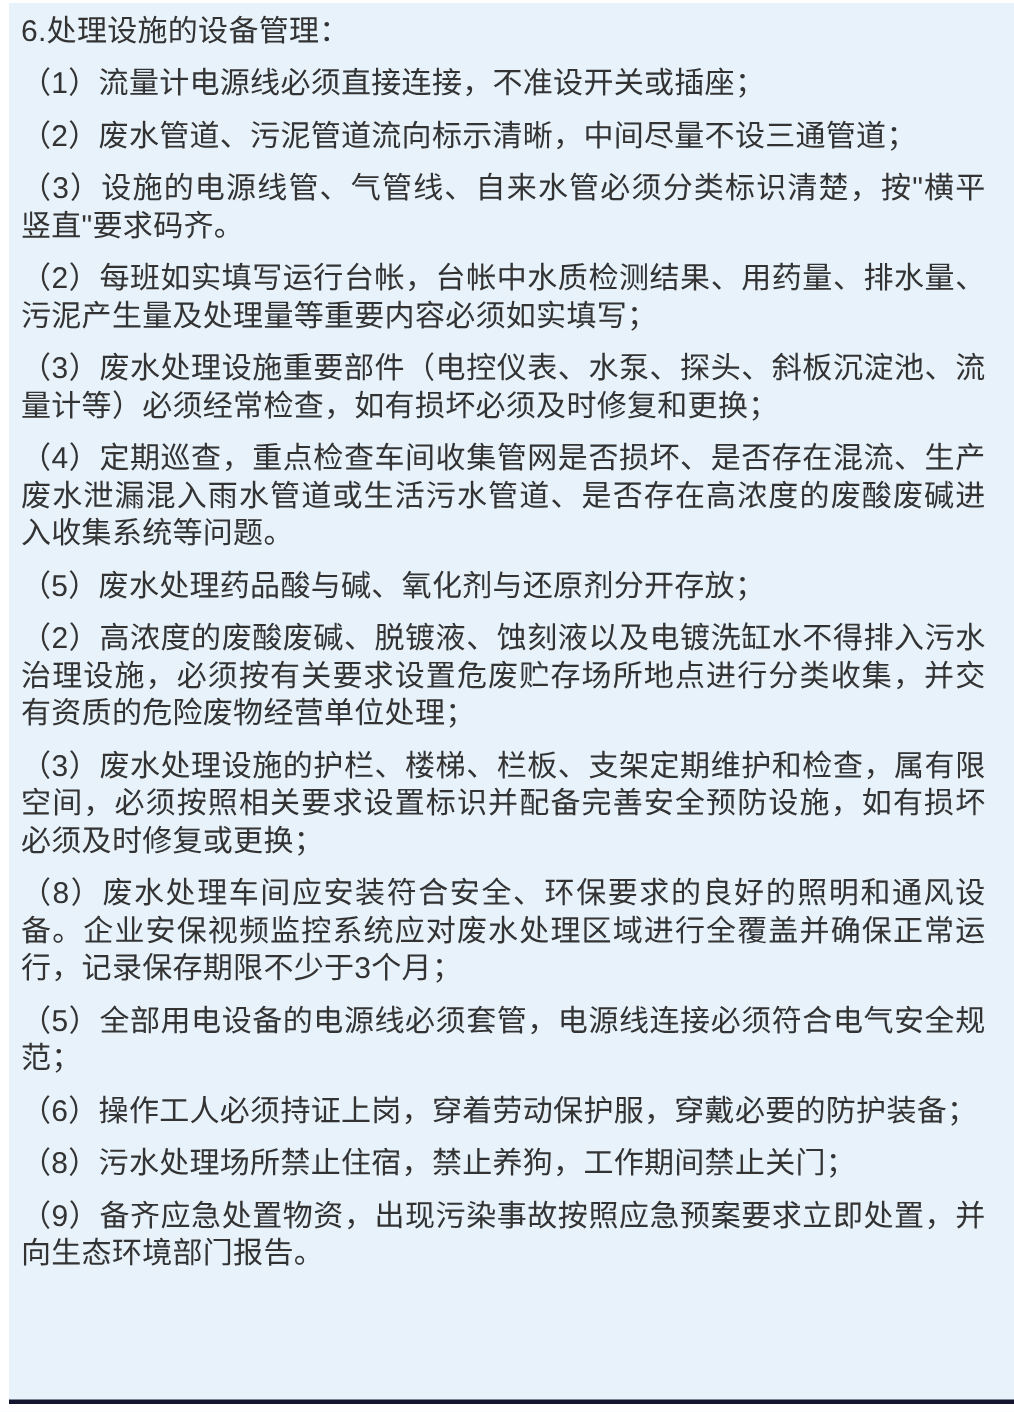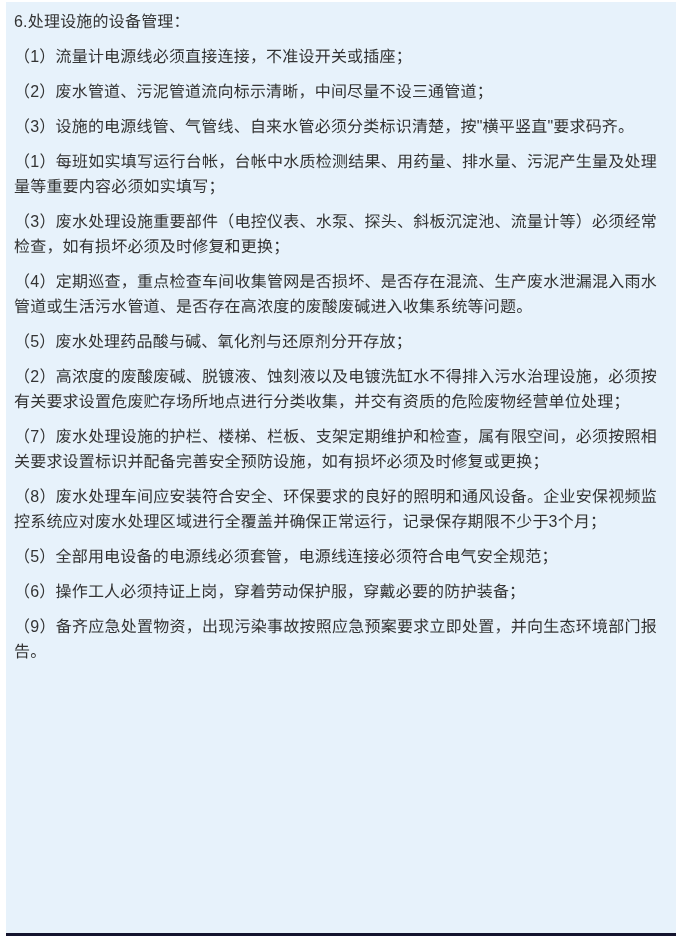--- a/index.html
+++ b/index.html
@@ -23,21 +23,21 @@
     height: 934px;
     box-sizing: border-box;
     background: #e7f2fb;
     border-bottom: 3px solid #14142e;
     padding: 7px 19px 0 8px;
     overflow: hidden;
   }
   .para {
     margin: 0 0 10px 0;
     padding: 0;
-    font-size: 16px;
+    font-size: 20px;
     line-height: 25px;
     color: #333333;
     text-align: justify;
     letter-spacing: 0.2px;
     word-break: break-all;
   }
   .heading {
     font-weight: normal;
   }
 </style>
@@ -48,29 +48,30 @@
   <div class="page">
 
     <div>
       <p class="para heading">6.处理设施的设备管理：</p>
       <p class="para">（1）流量计电源线必须直接连接，不准设开关或插座；</p>
       <p class="para">（2）废水管道、污泥管道流向标示清晰，中间尽量不设三通管道；</p>
       <p class="para">（3）设施的电源线管、气管线、自来水管必须分类标识清楚，按"横平竖直"要求码齐。</p>
     </div>
 
     <div>
-      <p class="para">（1）每班如实填写运行台帐，台帐中水质检测结果、用药量、排水量、污泥产生量及处理量等重要内容必须如实填写；</p>
+      <p class="para">（2）每班如实填写运行台帐，台帐中水质检测结果、用药量、排水量、污泥产生量及处理量等重要内容必须如实填写；</p>
       <p class="para">（3）废水处理设施重要部件（电控仪表、水泵、探头、斜板沉淀池、流量计等）必须经常检查，如有损坏必须及时修复和更换；</p>
       <p class="para">（4）定期巡查，重点检查车间收集管网是否损坏、是否存在混流、生产废水泄漏混入雨水管道或生活污水管道、是否存在高浓度的废酸废碱进入收集系统等问题。</p>
     </div>
 
     <div>
       <p class="para">（5）废水处理药品酸与碱、氧化剂与还原剂分开存放；</p>
       <p class="para">（2）高浓度的废酸废碱、脱镀液、蚀刻液以及电镀洗缸水不得排入污水治理设施，必须按有关要求设置危废贮存场所地点进行分类收集，并交有资质的危险废物经营单位处理；</p>
-      <p class="para">（7）废水处理设施的护栏、楼梯、栏板、支架定期维护和检查，属有限空间，必须按照相关要求设置标识并配备完善安全预防设施，如有损坏必须及时修复或更换；</p>
+      <p class="para">（3）废水处理设施的护栏、楼梯、栏板、支架定期维护和检查，属有限空间，必须按照相关要求设置标识并配备完善安全预防设施，如有损坏必须及时修复或更换；</p>
       <p class="para">（8）废水处理车间应安装符合安全、环保要求的良好的照明和通风设备。企业安保视频监控系统应对废水处理区域进行全覆盖并确保正常运行，记录保存期限不少于3个月；</p>
       <p class="para">（5）全部用电设备的电源线必须套管，电源线连接必须符合电气安全规范；</p>
       <p class="para">（6）操作工人必须持证上岗，穿着劳动保护服，穿戴必要的防护装备；</p>
+      <p class="para">（8）污水处理场所禁止住宿，禁止养狗，工作期间禁止关门；</p>
       <p class="para">（9）备齐应急处置物资，出现污染事故按照应急预案要求立即处置，并向生态环境部门报告。</p>
     </div>
 
   </div>
 </div>
 
 </body></html>

